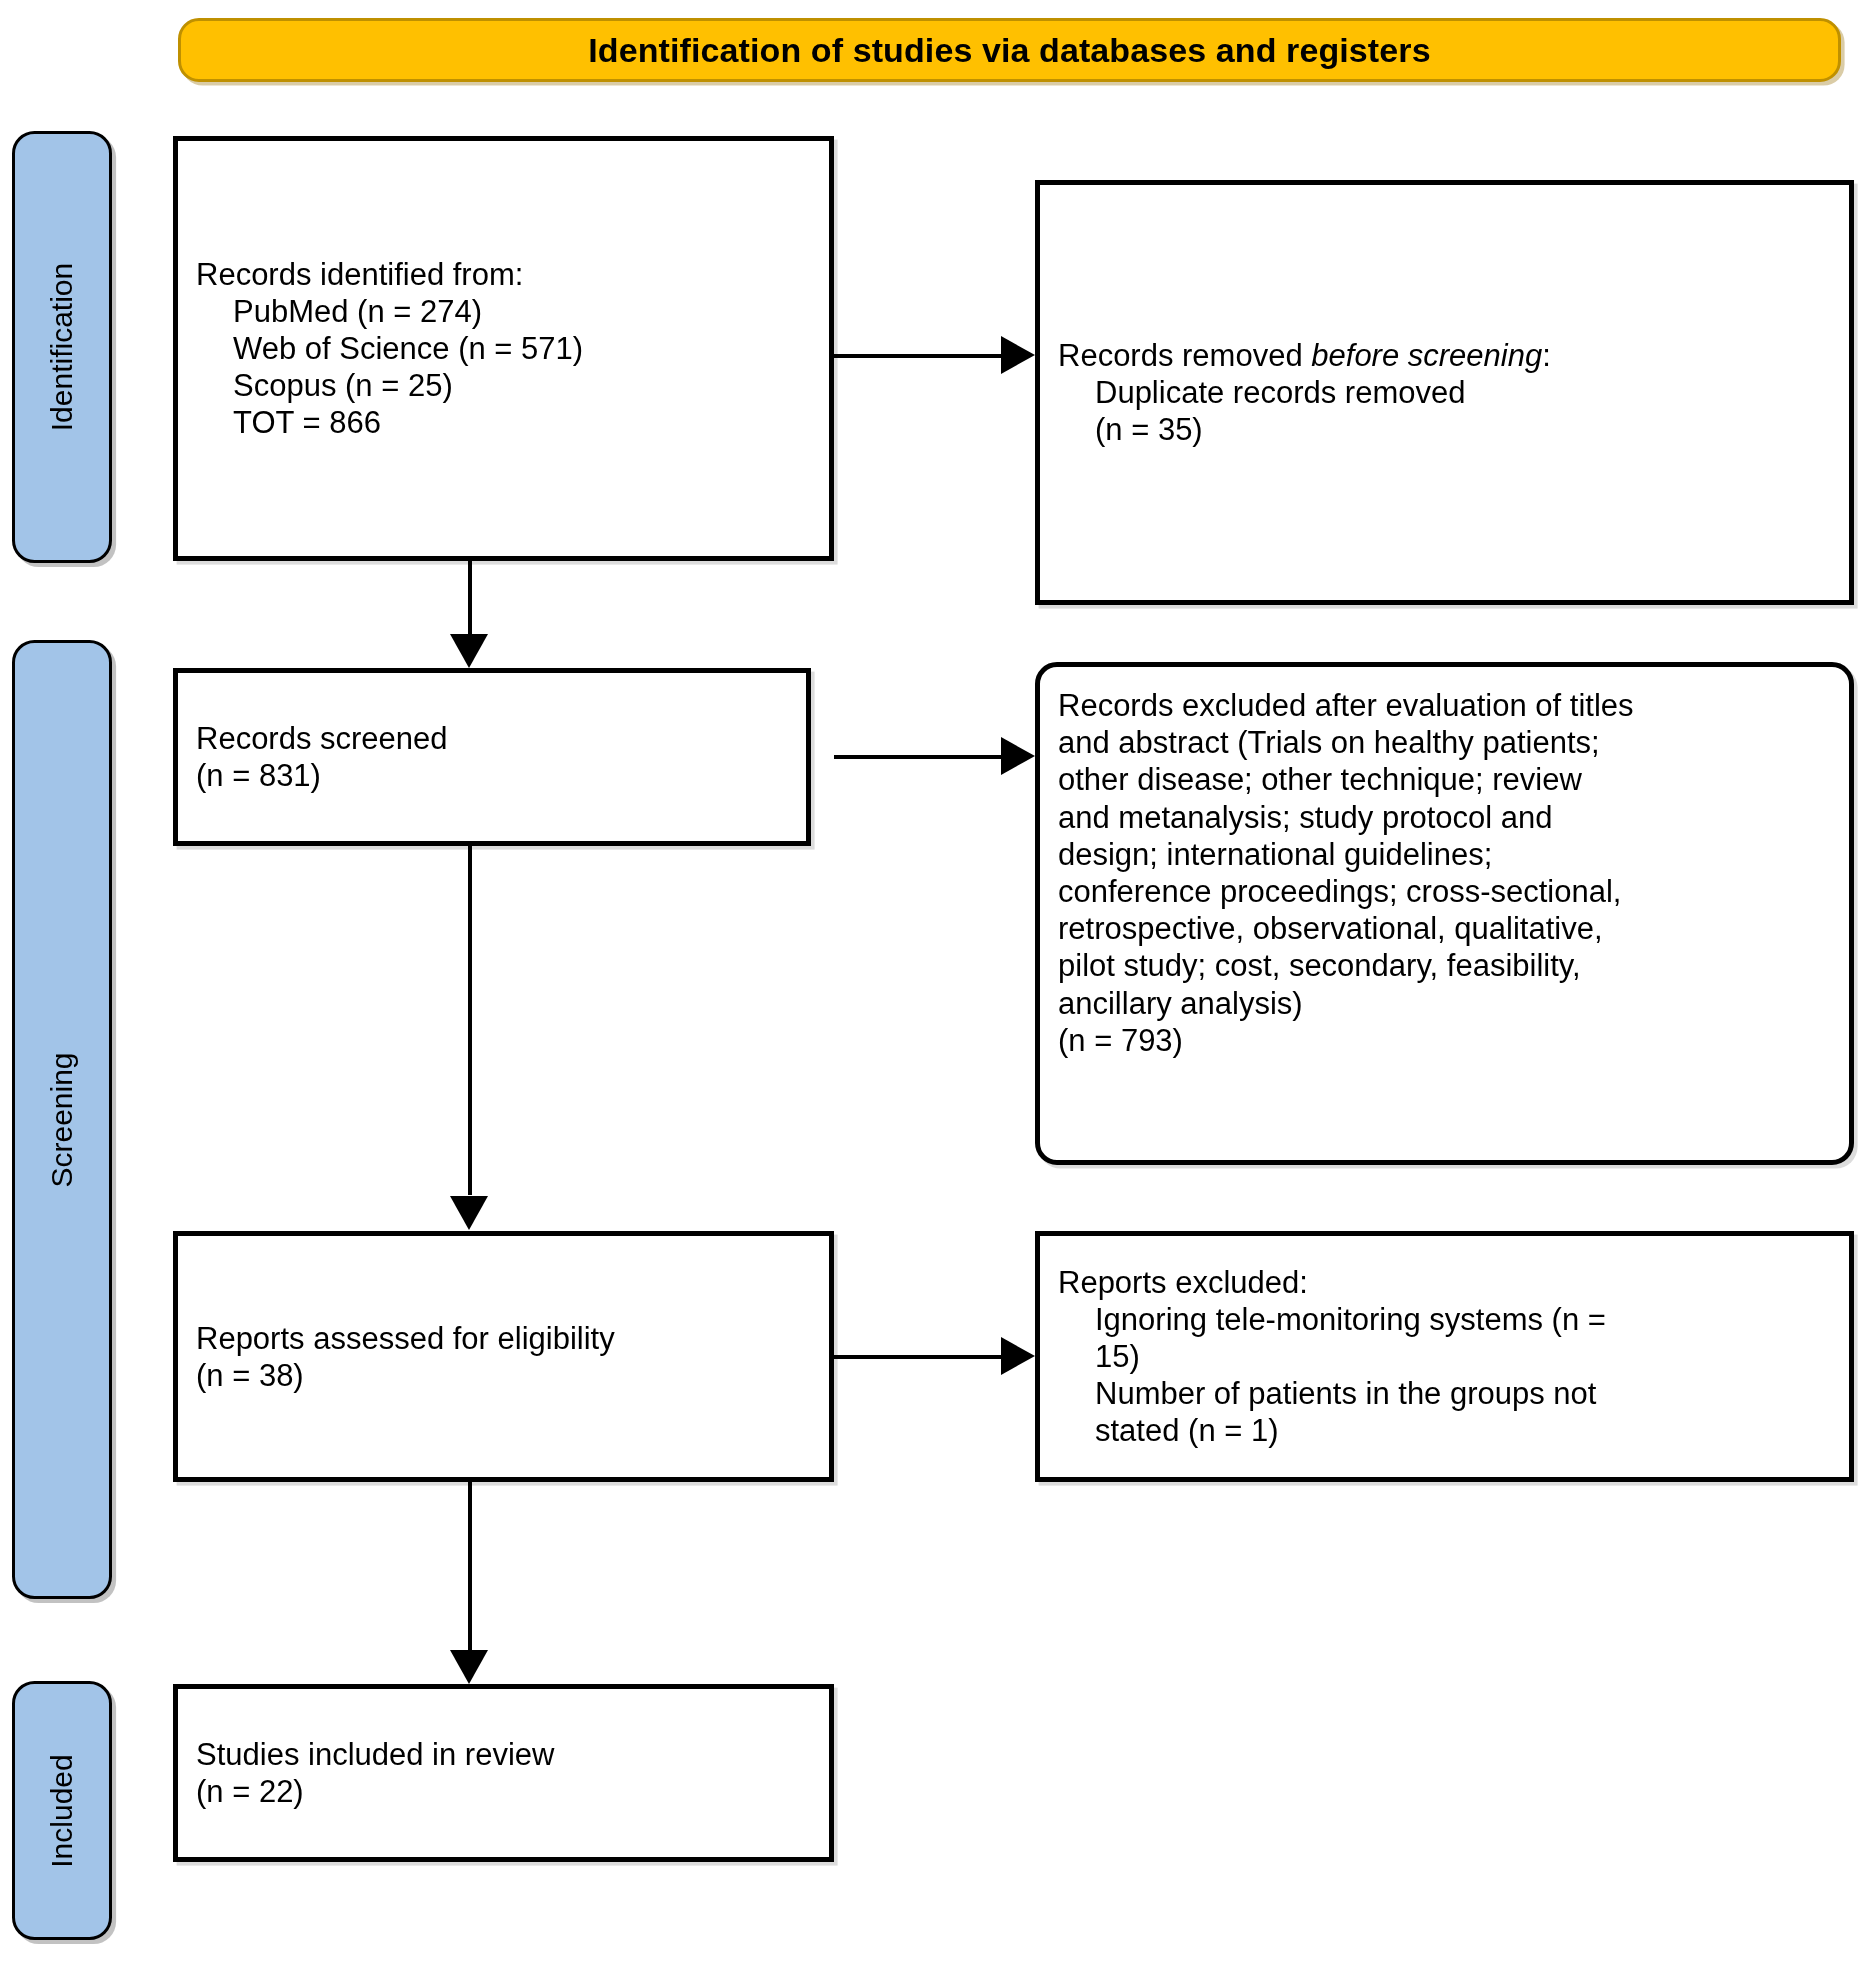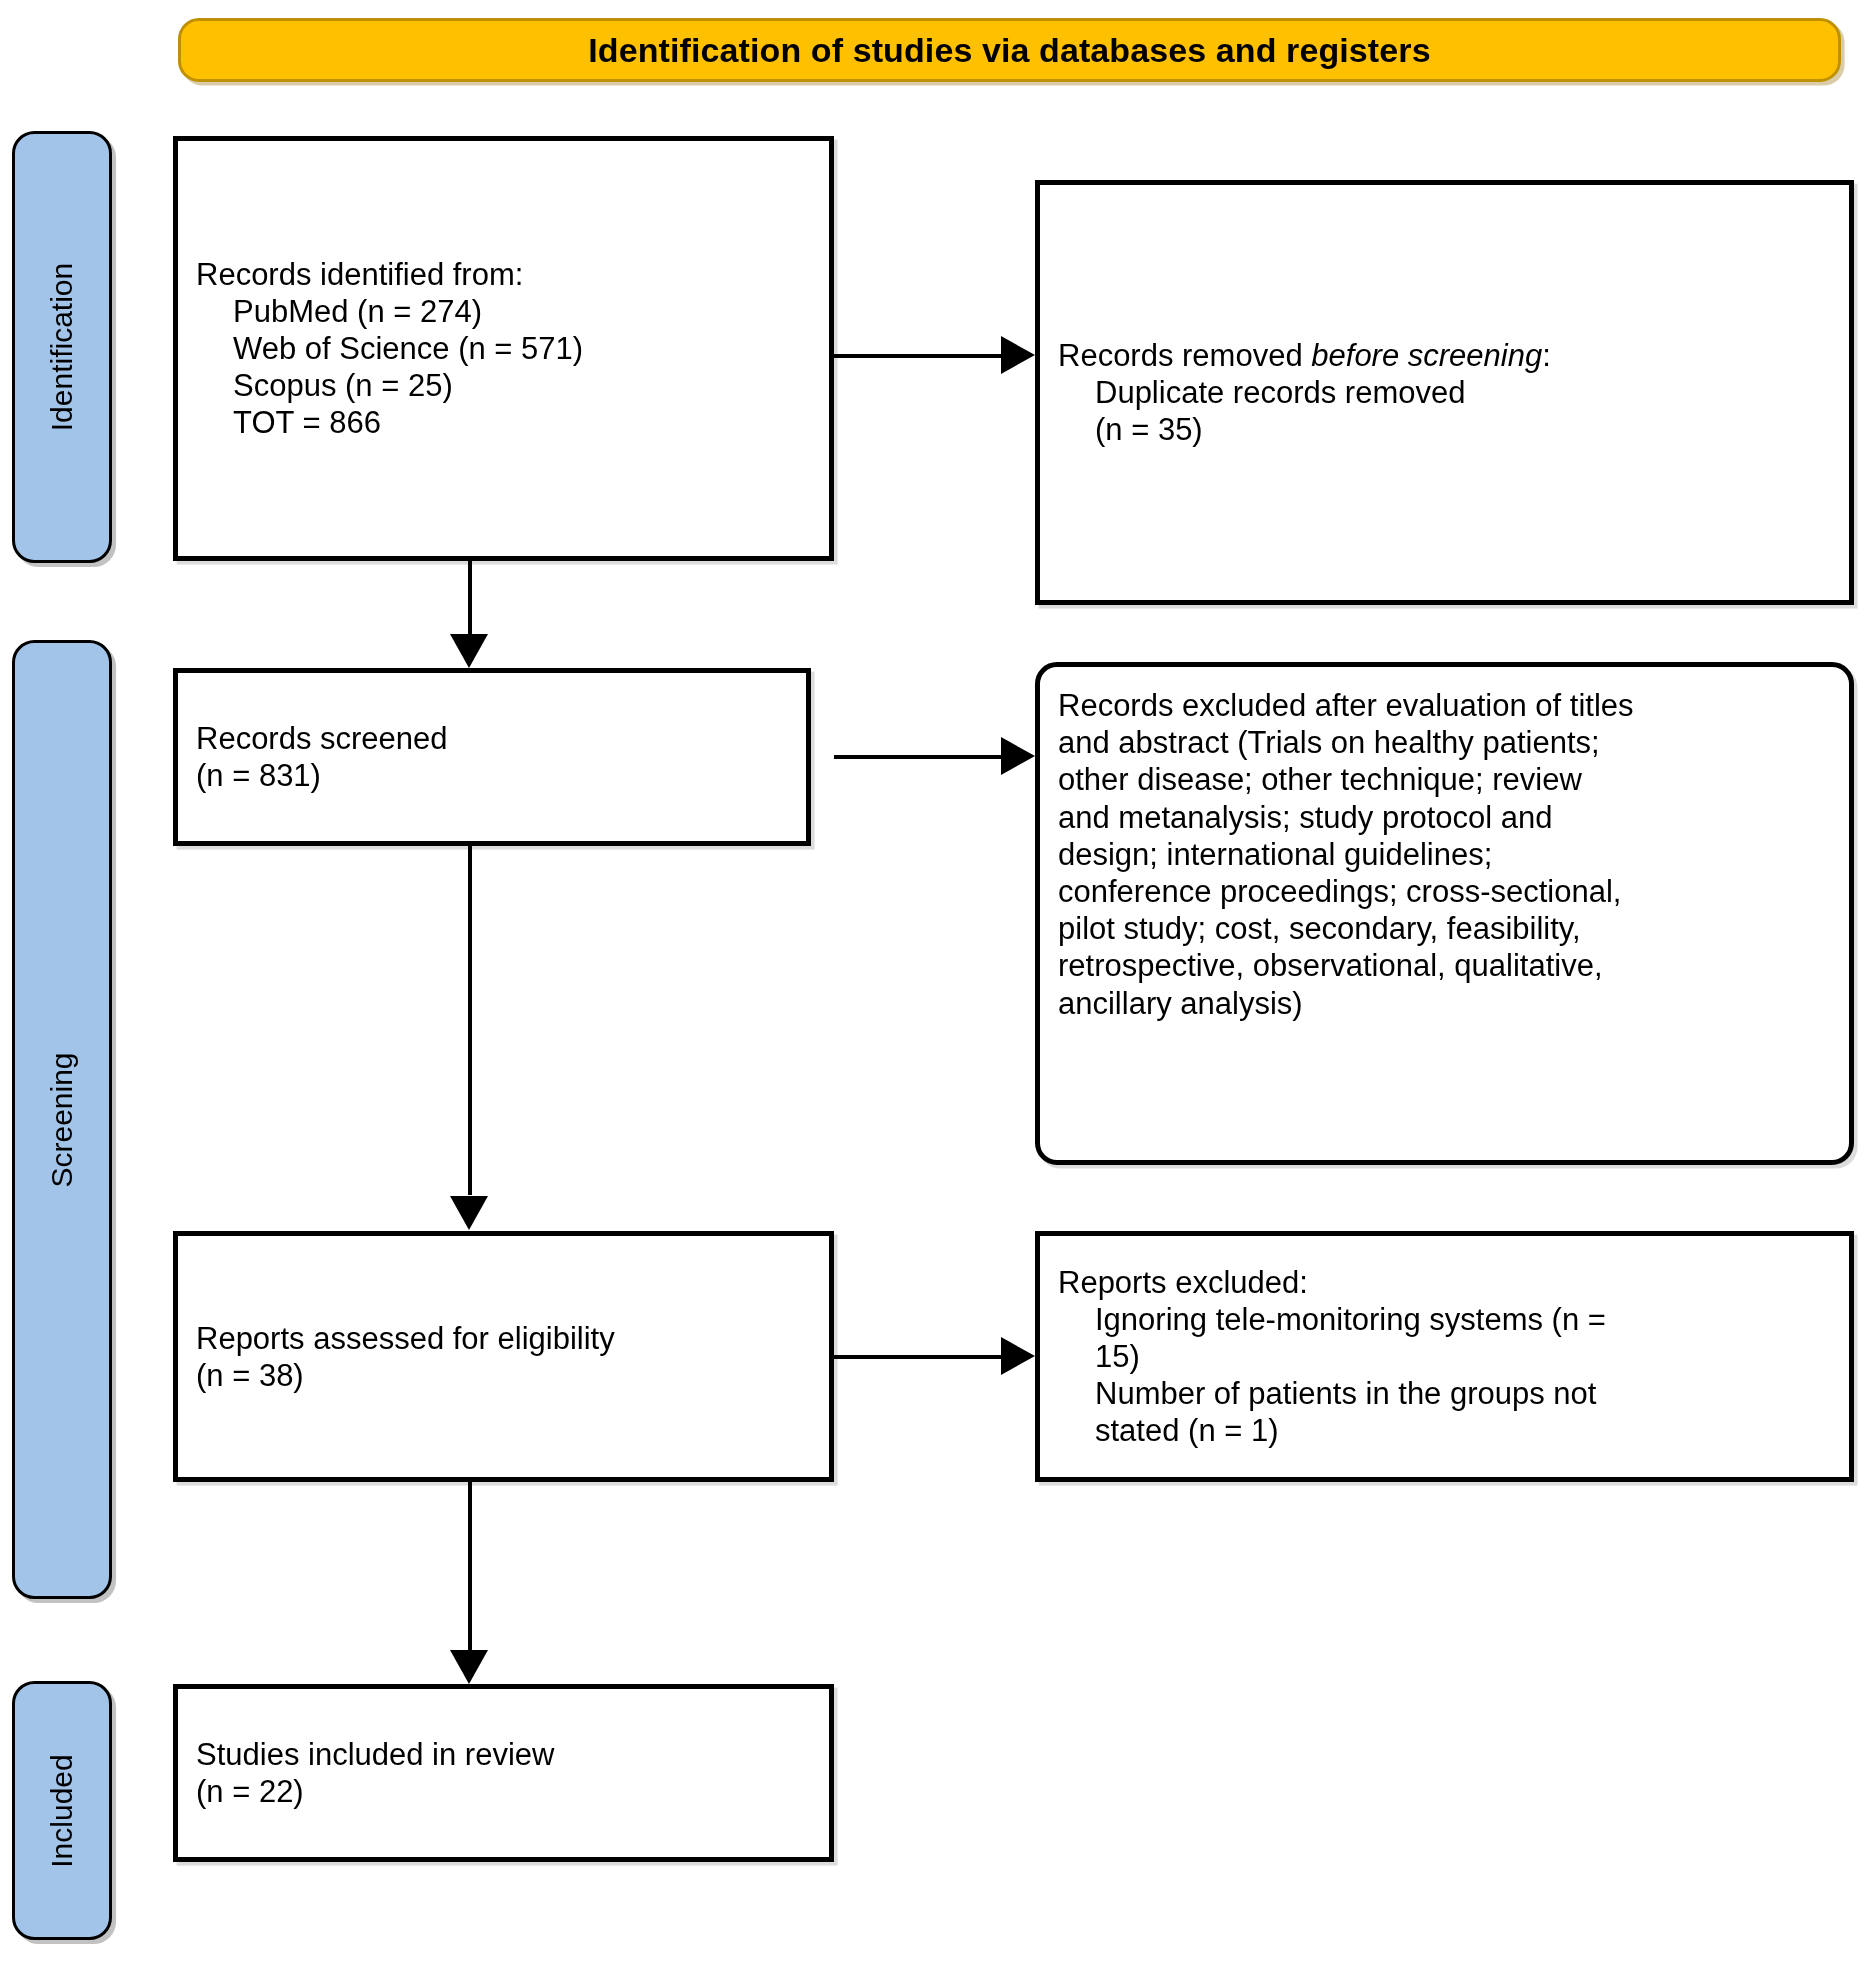--- a/index.html
+++ b/index.html
@@ -196,23 +196,24 @@
   </div>
 
   <div class="flow-box" id="box-excluded-titles">
     <div class="flow-box-body">
       <div class="flow-line">Records excluded after evaluation of titles</div>
       <div class="flow-line">and abstract (Trials on healthy patients;</div>
       <div class="flow-line">other disease; other technique; review</div>
       <div class="flow-line">and metanalysis; study protocol and</div>
       <div class="flow-line">design; international guidelines;</div>
       <div class="flow-line">conference proceedings; cross-sectional,</div>
+      <div class="flow-line">retrospective, observational, qualitative,</div>
       <div class="flow-line">pilot study; cost, secondary, feasibility,</div>
-      <div class="flow-line">retrospective, observational, qualitative,</div>
       <div class="flow-line">ancillary analysis)</div>
+      <div class="flow-line">(n = 793)</div>
     </div>
   </div>
 
   <div class="flow-box" id="box-eligibility">
     <div class="flow-box-body">
       <div class="flow-line">Reports assessed for eligibility</div>
       <div class="flow-line">(n = 38)</div>
     </div>
   </div>
 

